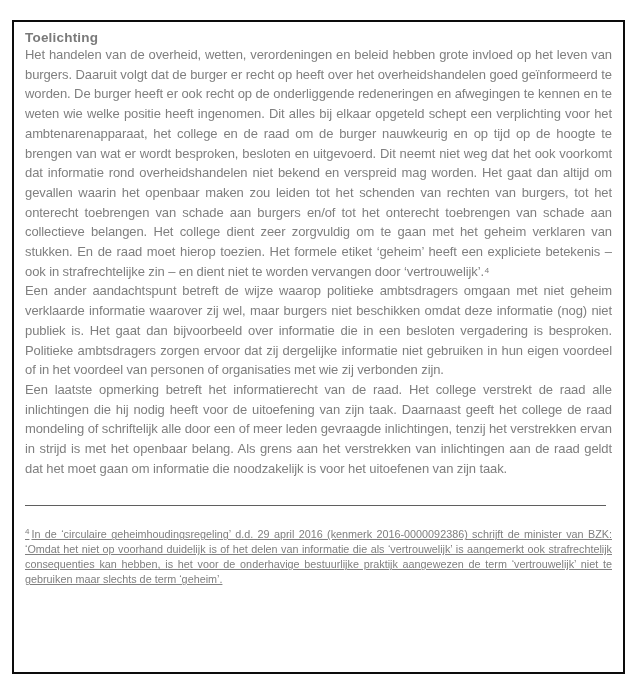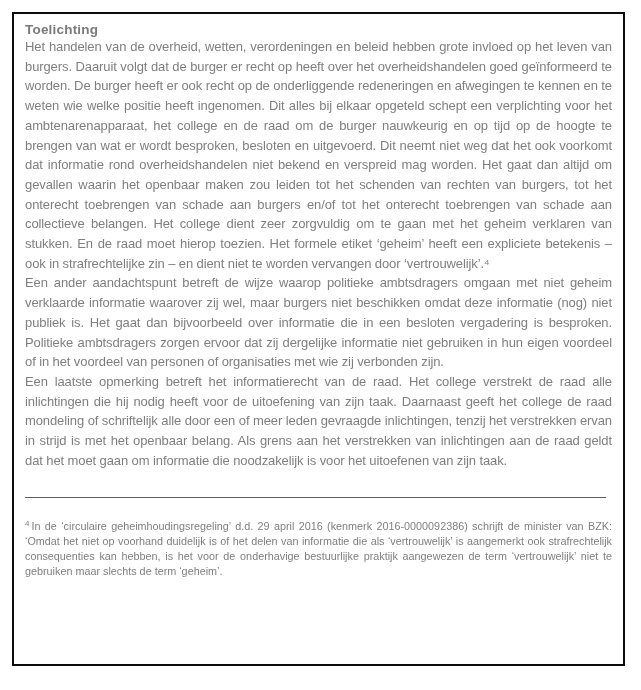--- a/index.html
+++ b/index.html
@@ -13,21 +13,21 @@
   }
   .page {
     position: relative;
     width: 641px;
     height: 690px;
     background: #ffffff;
   }
   .doc-box {
     position: absolute;
     left: 12px;
-    top: 12px;
+    top: 20px;
     width: 613px;
     height: 654px;
     border: 2px solid #0c0c0c;
     background: #ffffff;
     padding: 8px 11px 10px 11px;
     overflow: hidden;
   }
   .doc-title {
     margin: 0;
     font-size: 13.5px;
@@ -50,20 +50,21 @@
     height: 0;
     border-top: 1px solid #5f5f5f;
   }
   .footnote {
     margin: 21px 0 0 0;
     text-align: justify;
     font-size: 10.8px;
     line-height: 15px;
     color: #7f7f7f;
     letter-spacing: 0;
+    text-decoration: underline;
   }
   .footnote sup {
     font-size: 8px;
     line-height: 0;
     vertical-align: super;
     margin-right: 2px;
   }
 </style>
 </head>
 <body>

